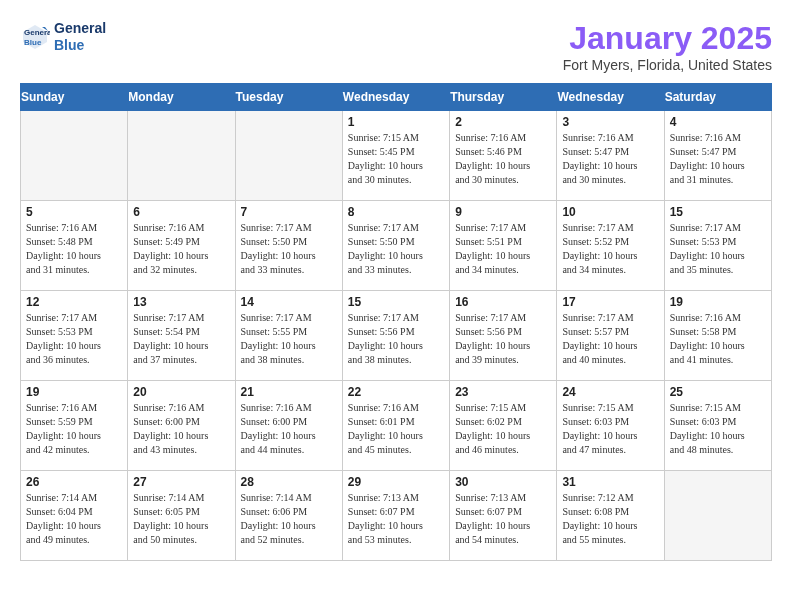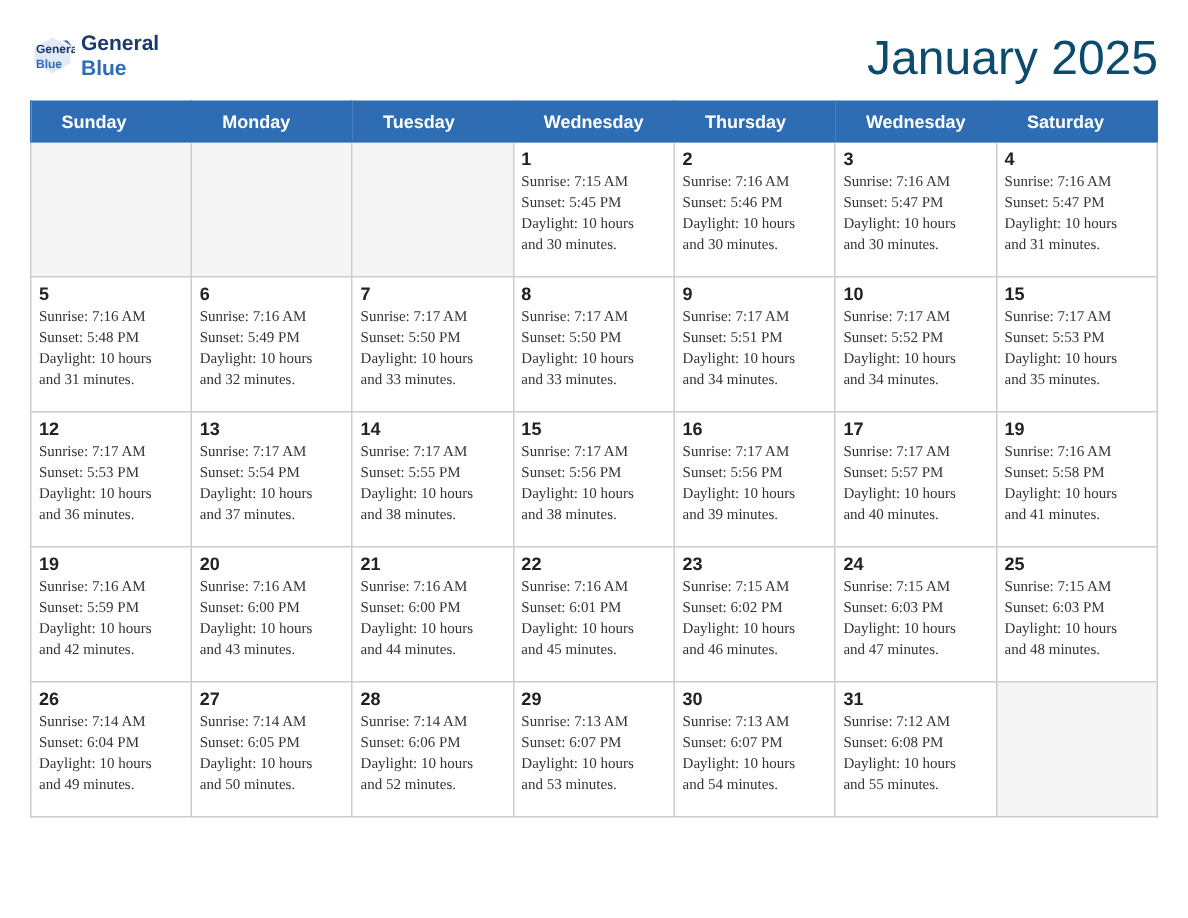--- a/index.html
+++ b/index.html
@@ -33,38 +33,38 @@
     .logo-icon {
       width: 30px;
       height: 30px;
       margin-right: 4px;
     }
     .title-area {
       text-align: right;
     }
     .calendar-title {
       font-size: 32px;
-      font-weight: normal;
-      color: #0c4a6e;
+      font-weight: bold;
+      color: #8b5cf6;
     }
     .calendar-subtitle {
       font-size: 14px;
       color: #444;
     }
     .calendar-table {
       width: 100%;
       border-collapse: collapse;
       border: 1px solid #ccc;
     }
     .calendar-table th {
       background-color: #2e6db4;
       color: #fff;
       font-size: 12px;
       font-weight: bold;
-      padding: 6px 20px;
+      padding: 6px 0;
       text-align: left;
       border: 1px solid #2e6db4;
     }
     .calendar-table td {
       border: 1px solid #ccc;
       vertical-align: top;
       padding: 4px 5px;
       width: calc(100% / 7);
       height: 90px;
       font-size: 10.5px;
@@ -99,20 +99,21 @@
       <text x="4" y="23" font-size="8" fill="#2e6db4" font-weight="bold">Blue</text>
       <polygon points="22,5 28,9 25,5" fill="#2e6db4"></polygon>
     </svg>
     <div class="logo-text">
       <span class="general">General</span>
       <span class="blue">Blue</span>
     </div>
   </div>
   <div class="title-area">
     <div class="calendar-title">January 2025</div>
+    <div class="calendar-subtitle">Fort Myers, Florida, United States</div>
   </div>
 </div>
 
 <table class="calendar-table">
   <thead>
     <tr>
     <th>Sunday</th>
         <th>Monday</th>
         <th>Tuesday</th>
         <th>Wednesday</th>

